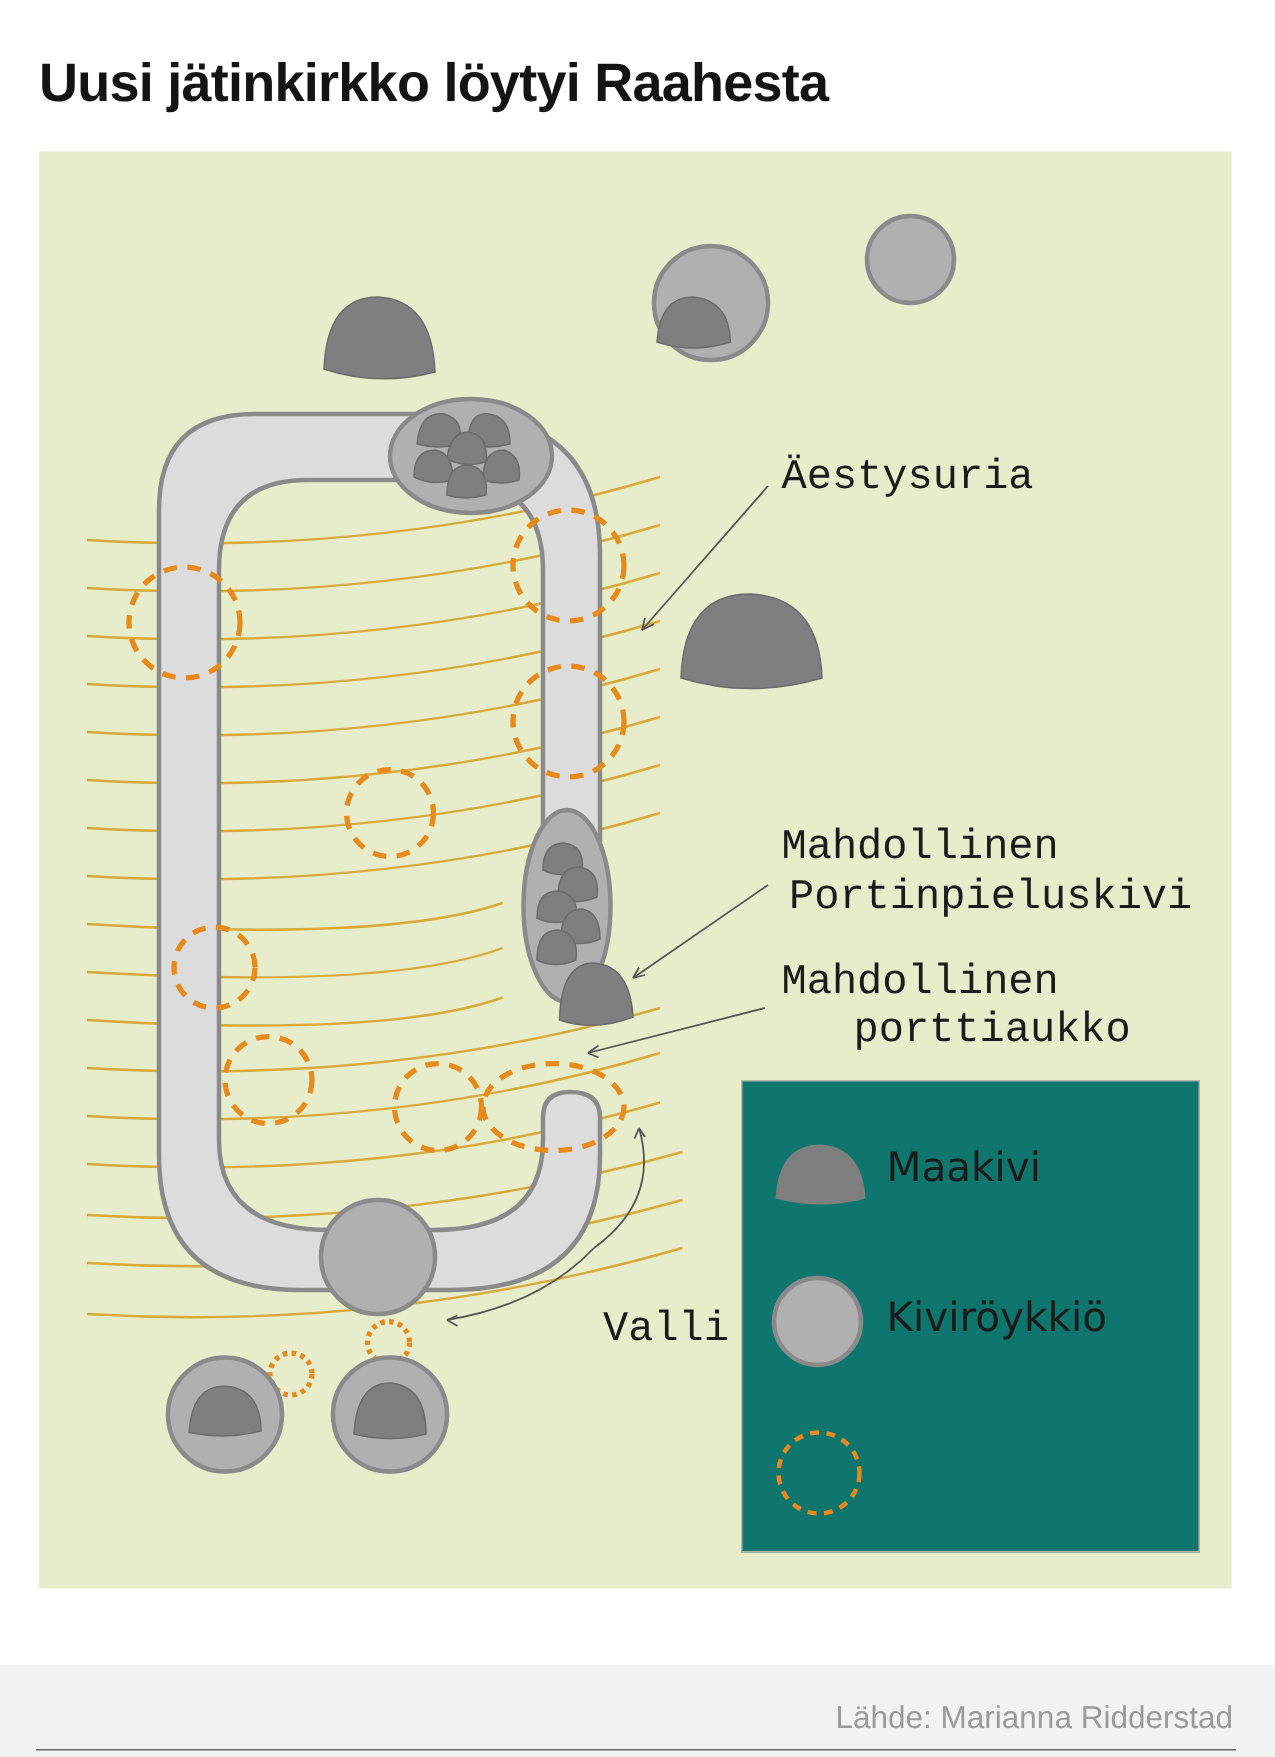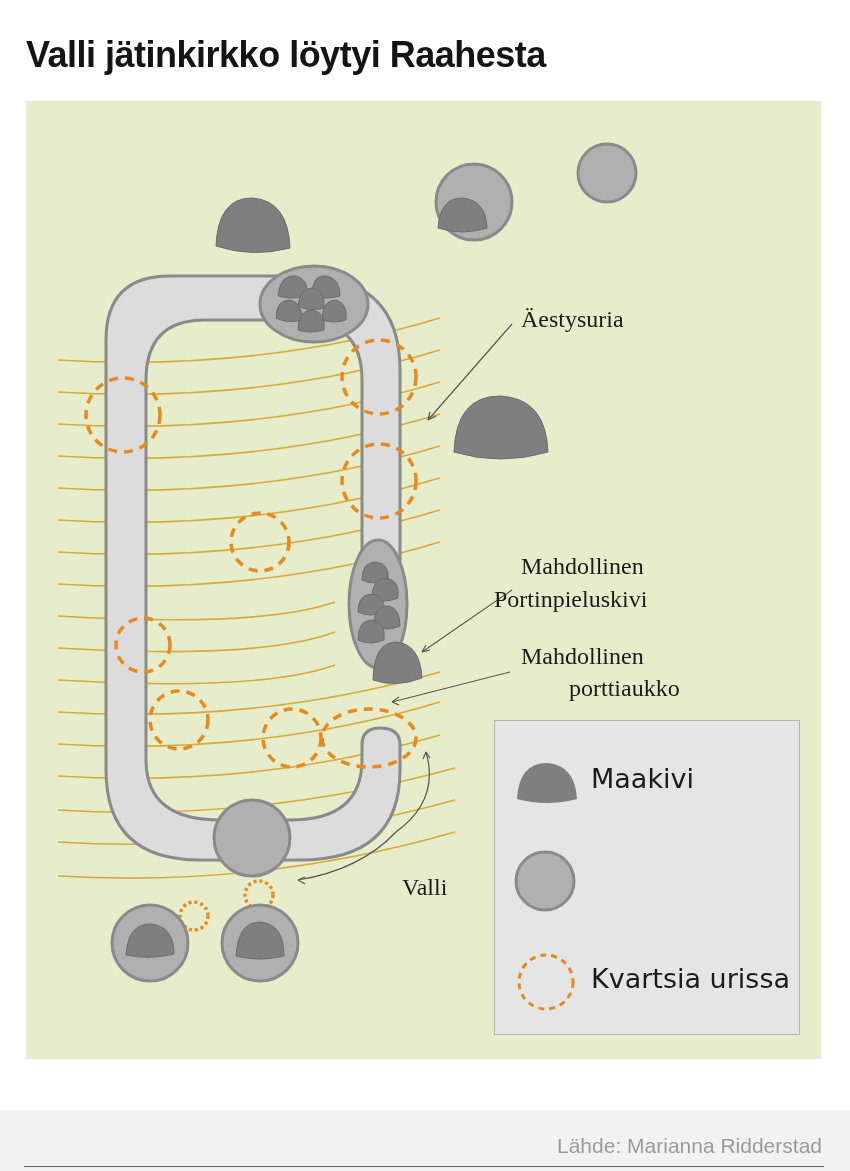--- a/index.html
+++ b/index.html
@@ -1,30 +1,30 @@
 <!DOCTYPE html>
 <html><head>
 <meta charset="utf-8">
 <style>
   html,body{margin:0;padding:0;background:#fff;}
   body{width:850px;height:1171px;position:relative;overflow:hidden;font-family:"Liberation Sans",sans-serif;}
   .title{position:absolute;left:26px;top:34px;font-size:36px;font-weight:bold;color:#141414;letter-spacing:-0.5px;font-family:"Liberation Sans",sans-serif;}
   .panel{position:absolute;left:26px;top:101px;width:795px;height:958px;background:#e7ecca;}
   svg.diagram{position:absolute;left:0;top:0;}
-  .lbl{position:absolute;font-size:24px;color:#1b1b1b;line-height:32px;font-family:Liberation Serif, serif;}
-  .legend{position:absolute;left:494px;top:720px;width:306px;height:315px;background:#e5e5e5;border:1px solid #b4b4a8;box-sizing:border-box;}
+  .lbl{position:absolute;font-size:28px;color:#1b1b1b;line-height:32px;font-family:Liberation Mono, monospace;}
+  .legend{position:absolute;left:494px;top:720px;width:306px;height:315px;background:#0f766e;border:1px solid #b4b4a8;box-sizing:border-box;}
   .leg-text{position:absolute;left:96px;font-size:27px;color:#1b1b1b;font-family:"DejaVu Sans",sans-serif;}
   .footer{position:absolute;left:0;top:1110px;width:850px;height:61px;background:#f2f2f2;}
   .source{position:absolute;right:28px;top:1134px;font-size:21px;color:#9a9a9a;font-family:"Liberation Sans",sans-serif;}
   .rule{position:absolute;left:24px;top:1166px;width:800px;height:1px;background:#666;}
 </style>
 </head>
 <body>
 
-<div class="title">Valli jätinkirkko löytyi Raahesta</div>
+<div class="title">Uusi jätinkirkko löytyi Raahesta</div>
 
 <div class="panel"></div>
 
 <svg class="diagram" width="850" height="1110" viewBox="0 0 850 1110">
 
   <g fill="none" stroke="#d9a93a" stroke-width="1.6">
     <path d="M58 360 Q260 372 440 318"></path>
     <path d="M58 392 Q260 404 440 350"></path>
     <path d="M58 424 Q260 436 440 382"></path>
     <path d="M58 456 Q260 468 440 414"></path>
@@ -115,36 +115,36 @@
     <path d="M392 702 L399 697 M392 702 L399 705"></path>
     <path d="M396 832 Q440 800 426 752"></path>
     <path d="M426 752 L423 759 M426 752 L430 758"></path>
     <path d="M396 832 Q360 870 298 880"></path>
     <path d="M298 880 L305 877 M298 880 L305 884"></path>
   </g>
 </svg>
 
 <div class="lbl" style="left:521px;top:303px;">Äestysuria</div>
 <div class="lbl" style="left:521px;top:550px;">Mahdollinen</div>
-<div class="lbl" style="left:494px;top:583px;">Portinpieluskivi</div>
+<div class="lbl" style="left:526px;top:583px;">Portinpieluskivi</div>
 <div class="lbl" style="left:521px;top:640px;">Mahdollinen</div>
 <div class="lbl" style="left:521px;top:672px;margin-left:48px;">porttiaukko</div>
 <div class="lbl" style="left:402px;top:871px;">Valli</div>
 
 <div class="legend">
   <svg style="position:absolute;left:20px;top:40px;" width="64" height="46" viewBox="0 0 64 46">
     <path d="M2 38 Q4 2 32 2 Q60 4 62 38 Q32 46 2 38Z" fill="#7f7f7f"></path>
   </svg>
   <div class="leg-text" style="top:42px;">Maakivi</div>
 
   <svg style="position:absolute;left:18px;top:128px;" width="64" height="64" viewBox="0 0 64 64">
     <circle cx="32" cy="32" r="29" fill="#b0b0b0" stroke="#8a8a8a" stroke-width="3"></circle>
   </svg>
+  <div class="leg-text" style="top:142px;">Kiviröykkiö</div>
 
   <svg style="position:absolute;left:20px;top:230px;" width="62" height="62" viewBox="0 0 62 62">
     <circle cx="31" cy="31" r="27" fill="none" stroke="#e8891c" stroke-width="3" stroke-dasharray="6 5"></circle>
   </svg>
-  <div class="leg-text" style="top:242px;">Kvartsia urissa</div>
 </div>
 
 <div class="footer"></div>
 <div class="source">Lähde: Marianna Ridderstad</div>
 <div class="rule"></div>
 
 </body></html>

